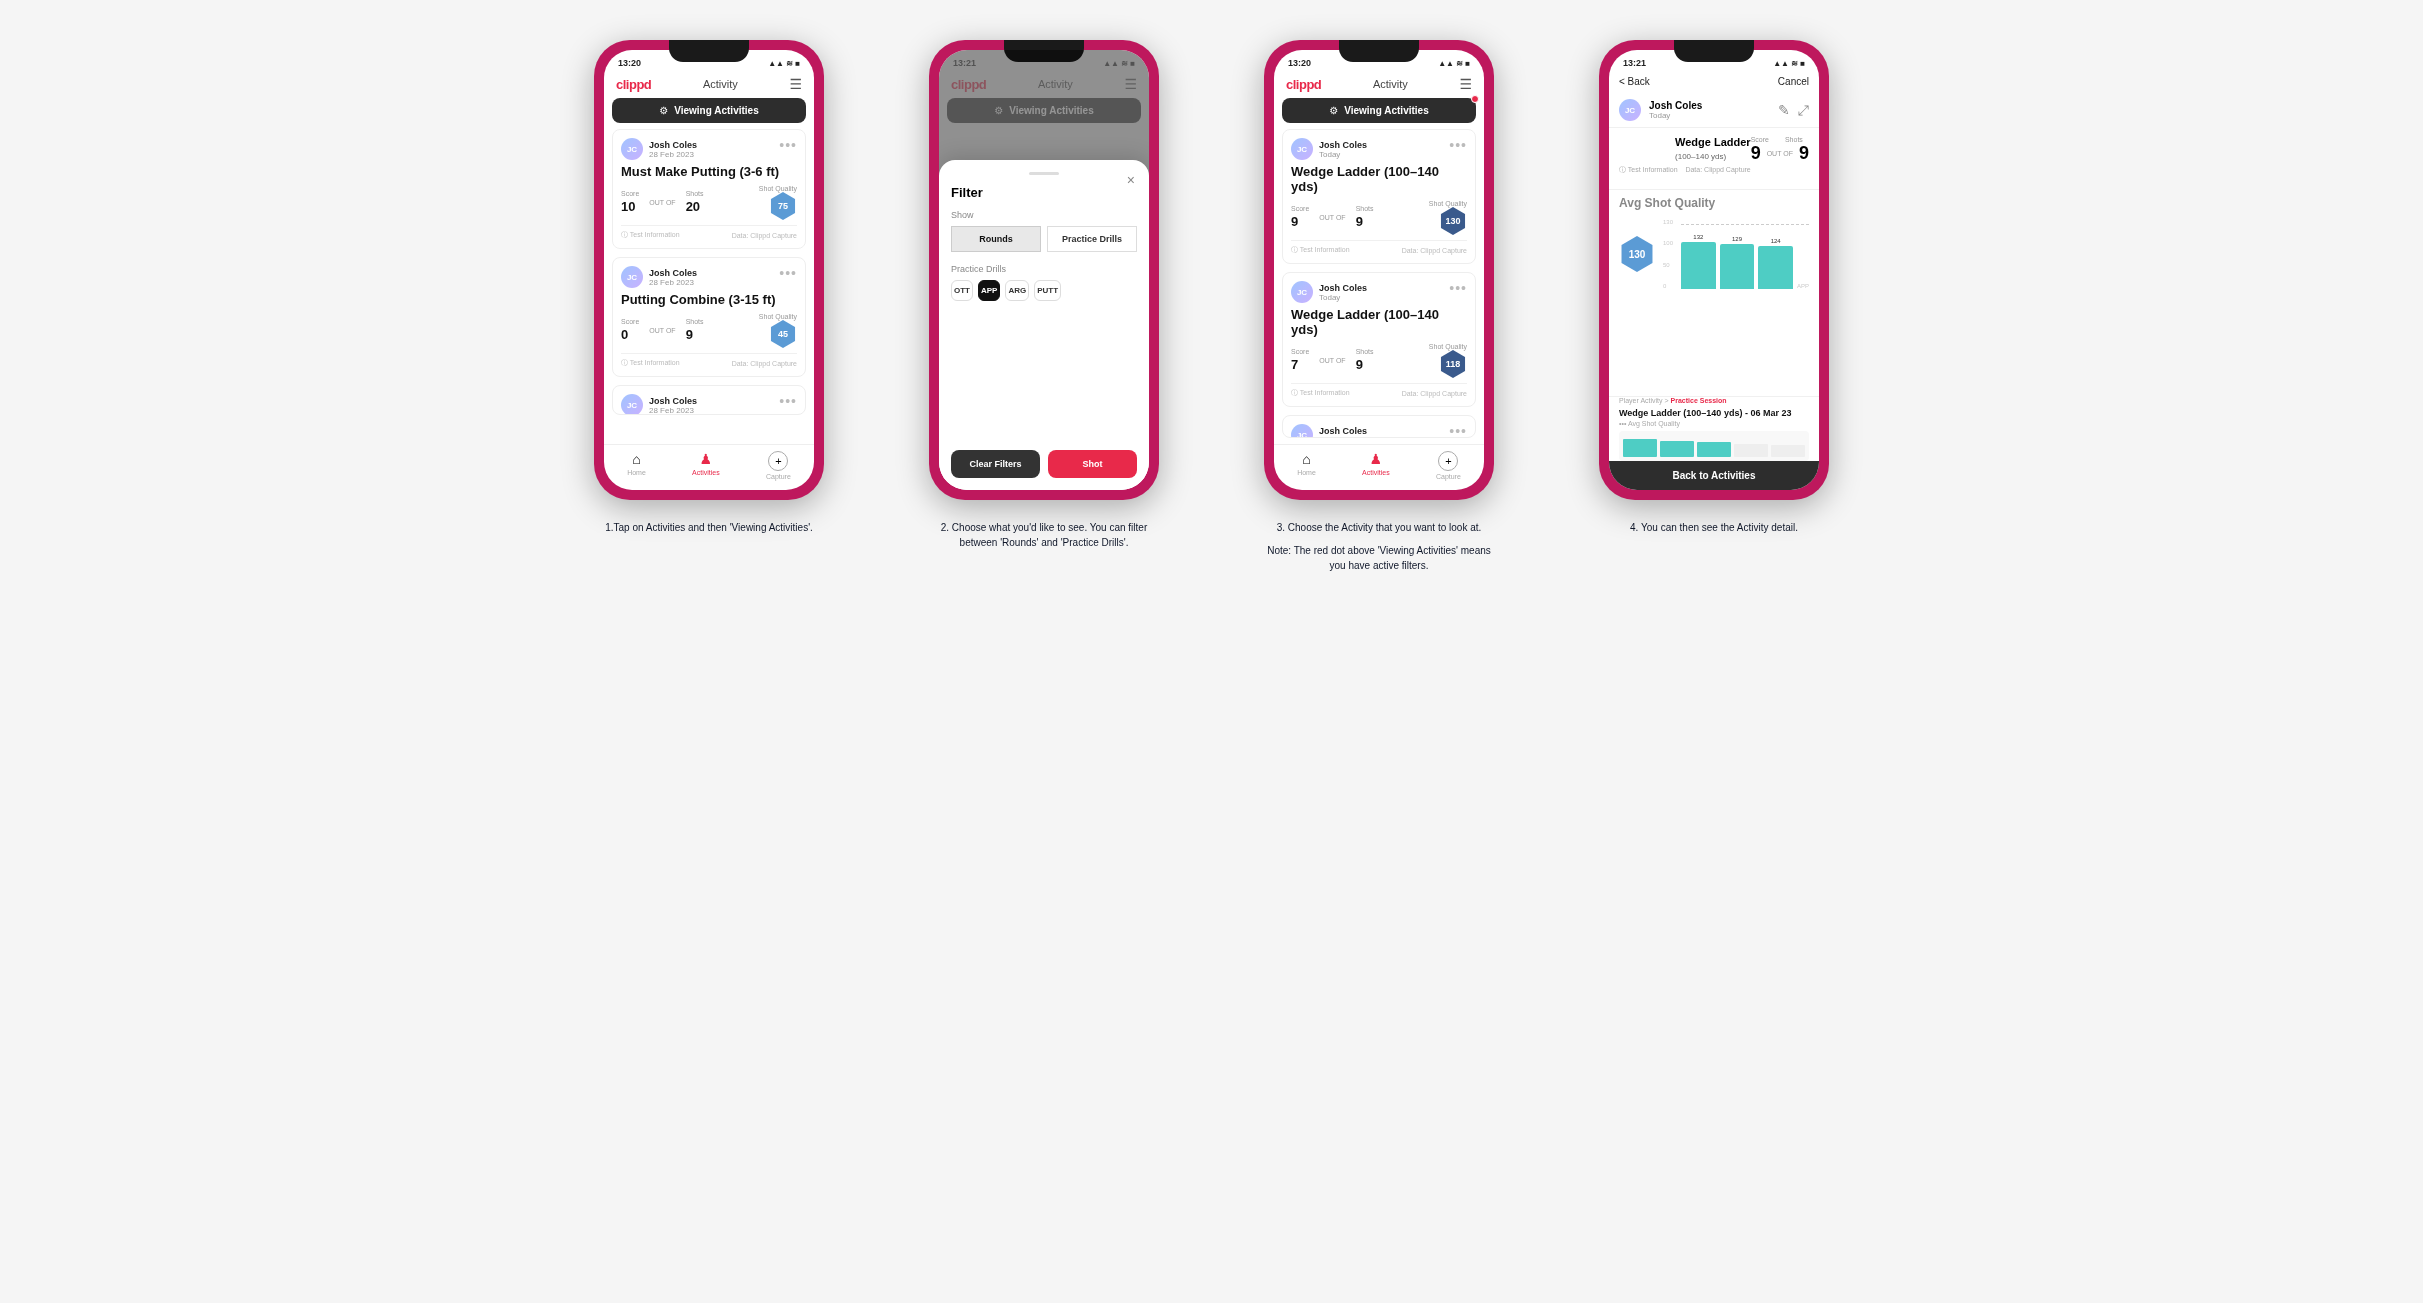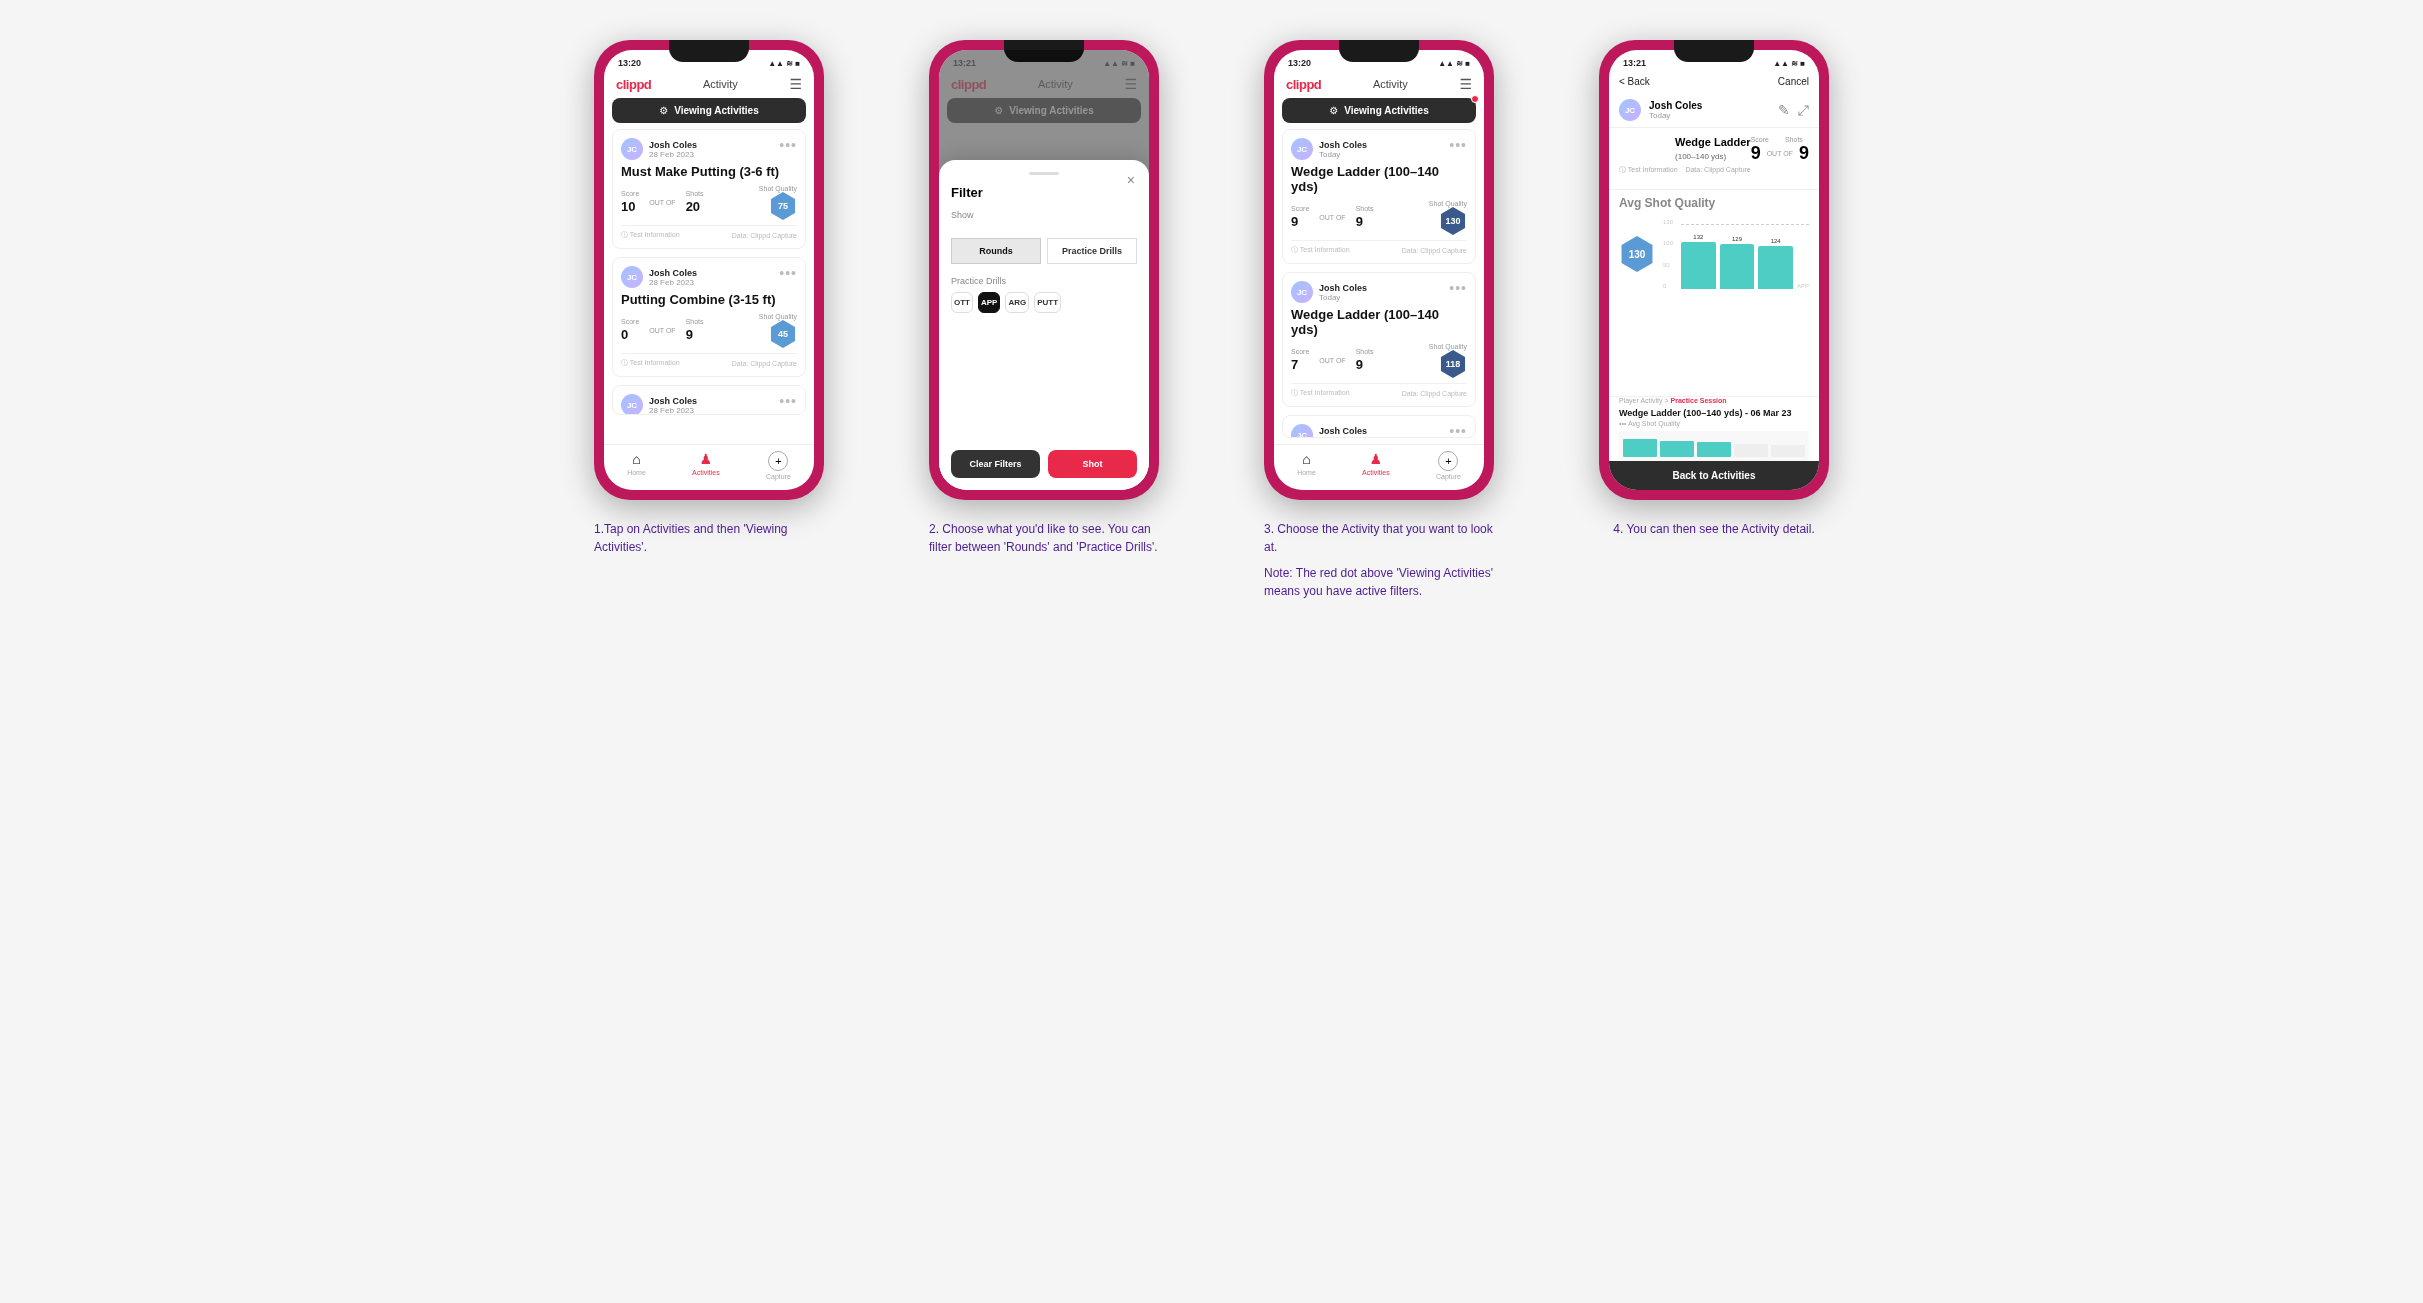--- a/index.html
+++ b/index.html
@@ -251,21 +251,20 @@
     .filter-btn {
       flex: 1;
       padding: 7px 0;
       border-radius: 0;
       border: 1px solid #ddd;
       font-size: 9px;
       font-weight: 600;
       text-align: center;
       background: #fff;
       color: #333;
-      margin-top: 12px;
     }
     .filter-btn.active {
       background: #e8e8e8;
       color: #111;
       border-color: #ccc;
     }
     .filter-chips-row { display: flex; gap: 5px; flex-wrap: wrap; margin-bottom: 16px; }
     .filter-chip {
       padding: 5px 2px;
       border-radius: 6px;
@@ -363,24 +362,24 @@
       color: #fff;
       text-align: center;
       padding: 9px;
       font-size: 10px;
       font-weight: 700;
       flex-shrink: 0;
     }
 
     
     .step-description {
-      font-size: 12px;
-      color: #4c1d95;
+      font-size: 10px;
+      color: #0f172a;
       line-height: 1.5;
-      text-align: left;
+      text-align: center;
       max-width: 230px;
     }
     .step-description .note { margin-top: 8px; }
 
     
     .dim-overlay {
       position: absolute;
       top: 0; left: 0; right: 0;
       height: 30%;
       background: rgba(0,0,0,0.4);

